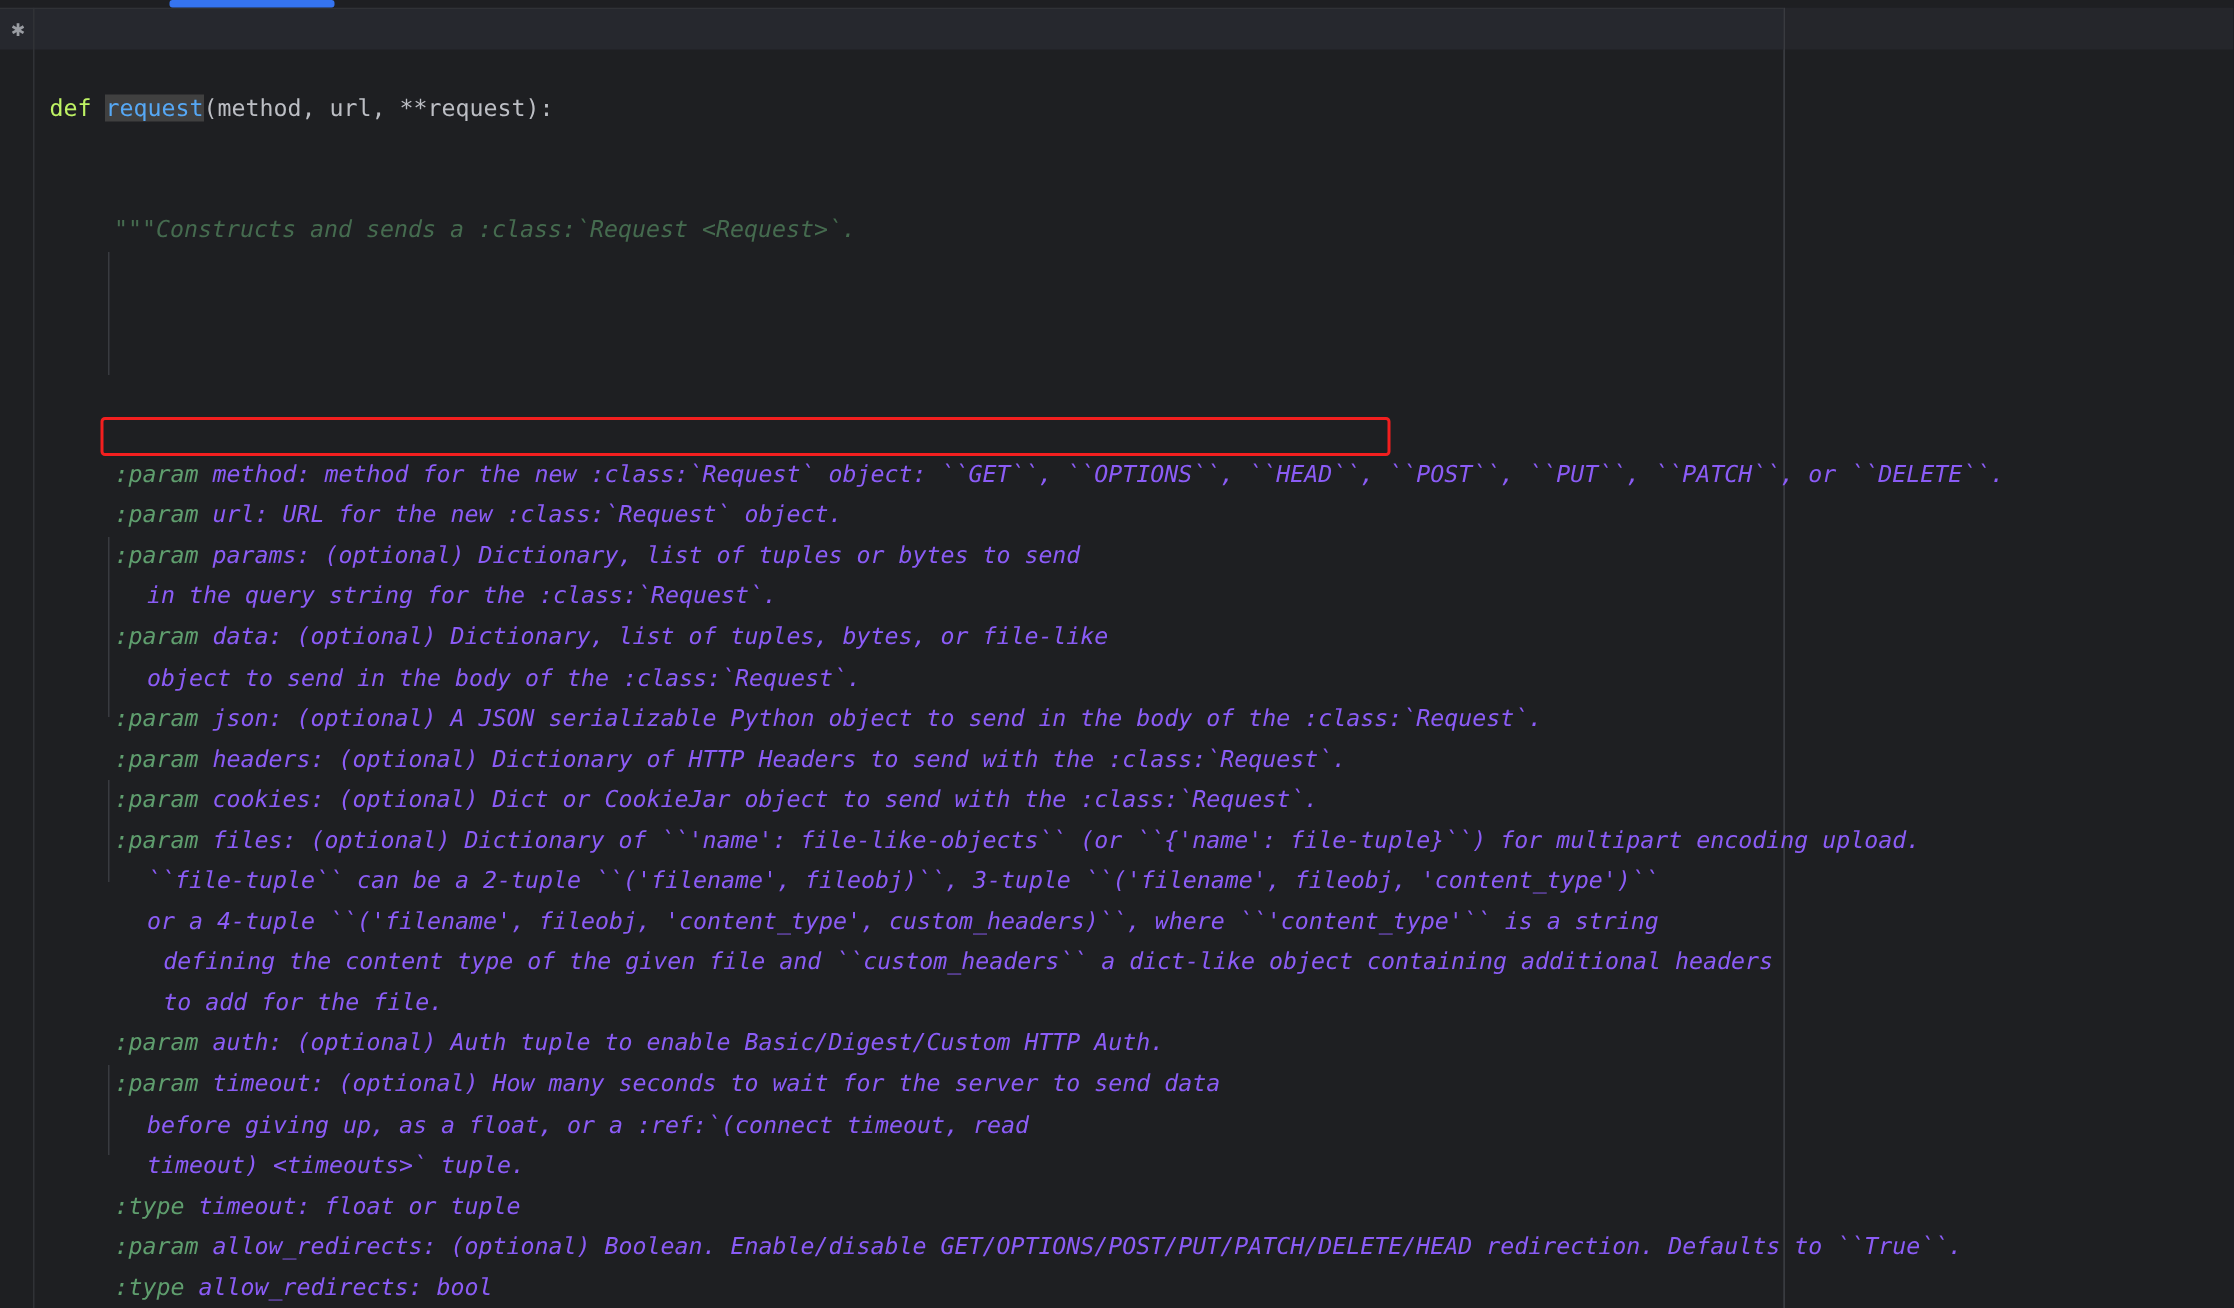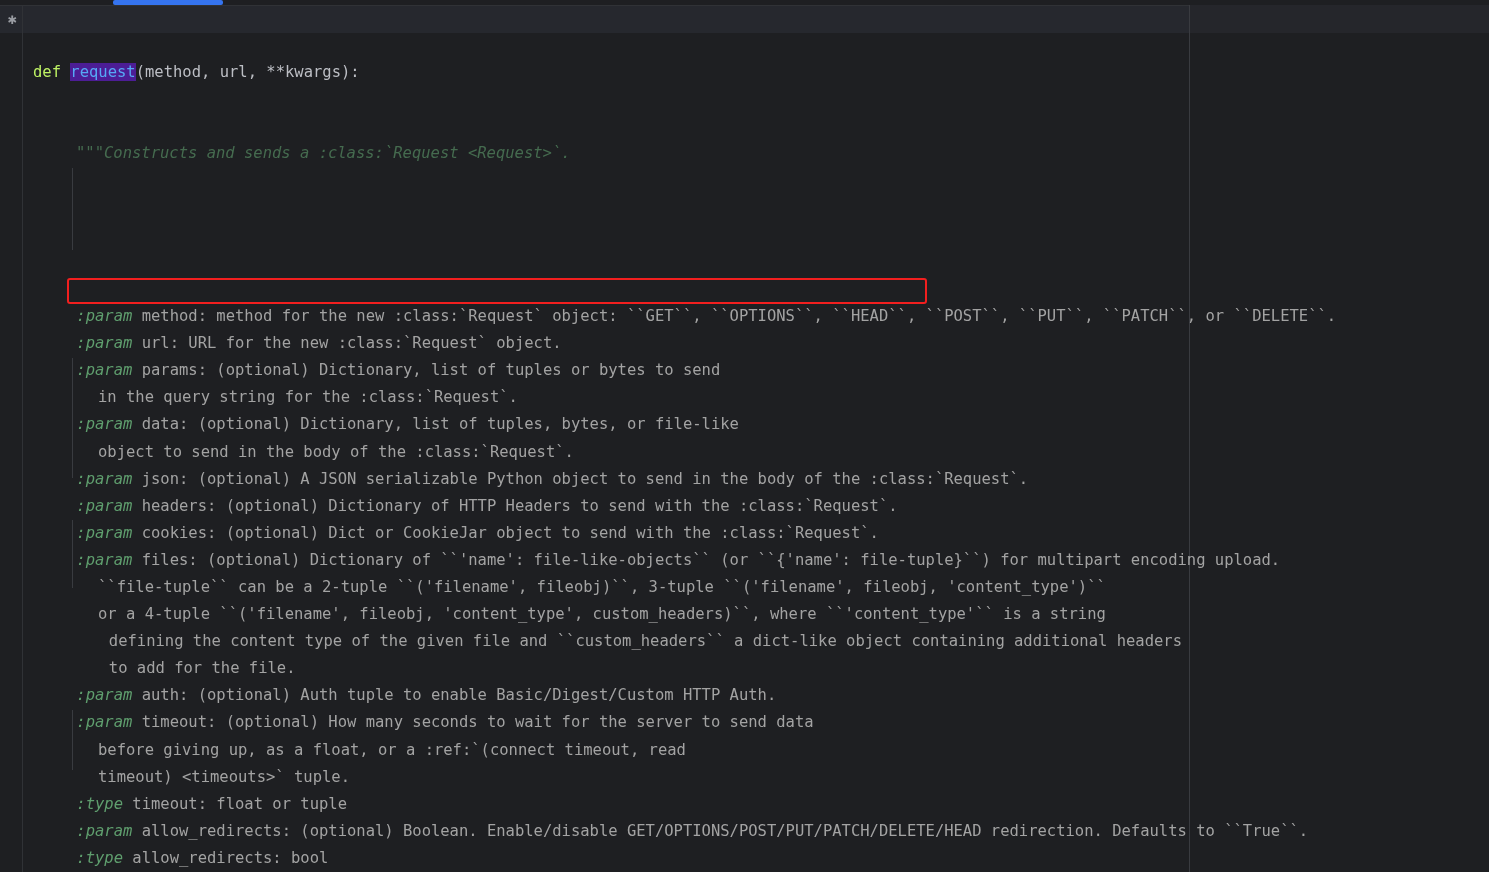--- a/index.html
+++ b/index.html
@@ -125,25 +125,25 @@
     white-space: pre;
     letter-spacing: 0px;
   }
   .line {
     height: 27.1px;
     white-space: pre;
   }
 
   
   .kw      { color: #bef264; }
-  .fnname  { color: #56a8f5; background: #4c1d95; }
+  .fnname  { color: #56a8f5; background: #404040; }
   .plain   { color: #bcbec4; }
   .doc     { color: #456b4f; font-style: italic; }
   .doctag  { color: #5f9e6e; font-style: italic; font-weight: normal; }
-  .docbody { color: #a3a3a3; }
+  .docbody { color: #8b5cf6; font-style: italic; }
 
   
   .redbox {
     position: absolute;
     left: 67px;
     top: 278px;
     width: 860px;
     height: 26px;
     border: 2px solid #f21f1f;
     border-radius: 3px;
@@ -185,21 +185,21 @@
   <div class="indent-guide" style="left:72px; top:358px; height:120px;"></div>
   <div class="indent-guide" style="left:72px; top:520px; height:68px;"></div>
   <div class="indent-guide" style="left:72px; top:710px; height:60px;"></div>
 
   <div class="margin-guide"></div>
 
   <div class="hscroll-track"></div>
   <div class="hscroll-thumb"></div>
 
   <div class="code">
-    <div class="line"><span class="kw">def</span><span class="plain"> </span><span class="fnname">request</span><span class="plain">(method, url, **kwargs):</span></div>
+    <div class="line"><span class="kw">def</span><span class="plain"> </span><span class="fnname">request</span><span class="plain">(method, url, **request):</span></div>
     <div class="line"><span class="doc" style="padding-left:43px;">"""Constructs and sends a :class:`Request &lt;Request&gt;`.</span></div>
     <div class="line">&nbsp;</div>
     <div id="doclines"><div class="line"><span style="padding-left: 43.3488px;"></span><span class="doctag">:param</span><span class="docbody"> method: method for the new :class:`Request` object: ``GET``, ``OPTIONS``, ``HEAD``, ``POST``, ``PUT``, ``PATCH``, or ``DELETE``.</span></div><div class="line"><span style="padding-left: 43.3488px;"></span><span class="doctag">:param</span><span class="docbody"> url: URL for the new :class:`Request` object.</span></div><div class="line"><span style="padding-left: 43.3488px;"></span><span class="doctag">:param</span><span class="docbody"> params: (optional) Dictionary, list of tuples or bytes to send</span></div><div class="line"><span style="padding-left: 65.0233px;"></span><span class="docbody">in the query string for the :class:`Request`.</span></div><div class="line"><span style="padding-left: 43.3488px;"></span><span class="doctag">:param</span><span class="docbody"> data: (optional) Dictionary, list of tuples, bytes, or file-like</span></div><div class="line"><span style="padding-left: 65.0233px;"></span><span class="docbody">object to send in the body of the :class:`Request`.</span></div><div class="line"><span style="padding-left: 43.3488px;"></span><span class="doctag">:param</span><span class="docbody"> json: (optional) A JSON serializable Python object to send in the body of the :class:`Request`.</span></div><div class="line"><span style="padding-left: 43.3488px;"></span><span class="doctag">:param</span><span class="docbody"> headers: (optional) Dictionary of HTTP Headers to send with the :class:`Request`.</span></div><div class="line"><span style="padding-left: 43.3488px;"></span><span class="doctag">:param</span><span class="docbody"> cookies: (optional) Dict or CookieJar object to send with the :class:`Request`.</span></div><div class="line"><span style="padding-left: 43.3488px;"></span><span class="doctag">:param</span><span class="docbody"> files: (optional) Dictionary of ``'name': file-like-objects`` (or ``{'name': file-tuple}``) for multipart encoding upload.</span></div><div class="line"><span style="padding-left: 65.0233px;"></span><span class="docbody">``file-tuple`` can be a 2-tuple ``('filename', fileobj)``, 3-tuple ``('filename', fileobj, 'content_type')``</span></div><div class="line"><span style="padding-left: 65.0233px;"></span><span class="docbody">or a 4-tuple ``('filename', fileobj, 'content_type', custom_headers)``, where ``'content_type'`` is a string</span></div><div class="line"><span style="padding-left: 75.8605px;"></span><span class="docbody">defining the content type of the given file and ``custom_headers`` a dict-like object containing additional headers</span></div><div class="line"><span style="padding-left: 75.8605px;"></span><span class="docbody">to add for the file.</span></div><div class="line"><span style="padding-left: 43.3488px;"></span><span class="doctag">:param</span><span class="docbody"> auth: (optional) Auth tuple to enable Basic/Digest/Custom HTTP Auth.</span></div><div class="line"><span style="padding-left: 43.3488px;"></span><span class="doctag">:param</span><span class="docbody"> timeout: (optional) How many seconds to wait for the server to send data</span></div><div class="line"><span style="padding-left: 65.0233px;"></span><span class="docbody">before giving up, as a float, or a :ref:`(connect timeout, read</span></div><div class="line"><span style="padding-left: 65.0233px;"></span><span class="docbody">timeout) &lt;timeouts&gt;` tuple.</span></div><div class="line"><span style="padding-left: 43.3488px;"></span><span class="doctag">:type</span><span class="docbody"> timeout: float or tuple</span></div><div class="line"><span style="padding-left: 43.3488px;"></span><span class="doctag">:param</span><span class="docbody"> allow_redirects: (optional) Boolean. Enable/disable GET/OPTIONS/POST/PUT/PATCH/DELETE/HEAD redirection. Defaults to ``True``.</span></div><div class="line"><span style="padding-left: 43.3488px;"></span><span class="doctag">:type</span><span class="docbody"> allow_redirects: bool</span></div></div>
   </div>
 
   <div class="redbox"></div>
 
 
 </div>
 

